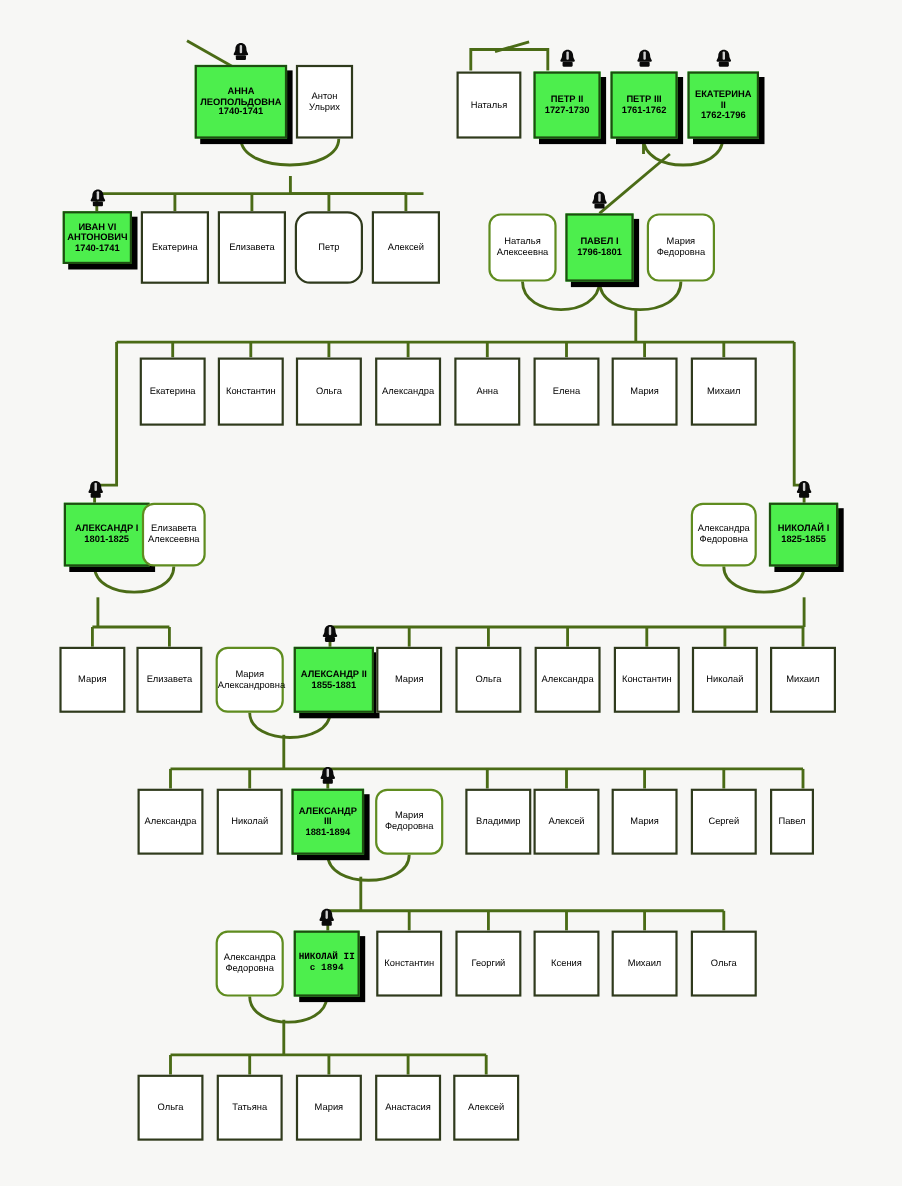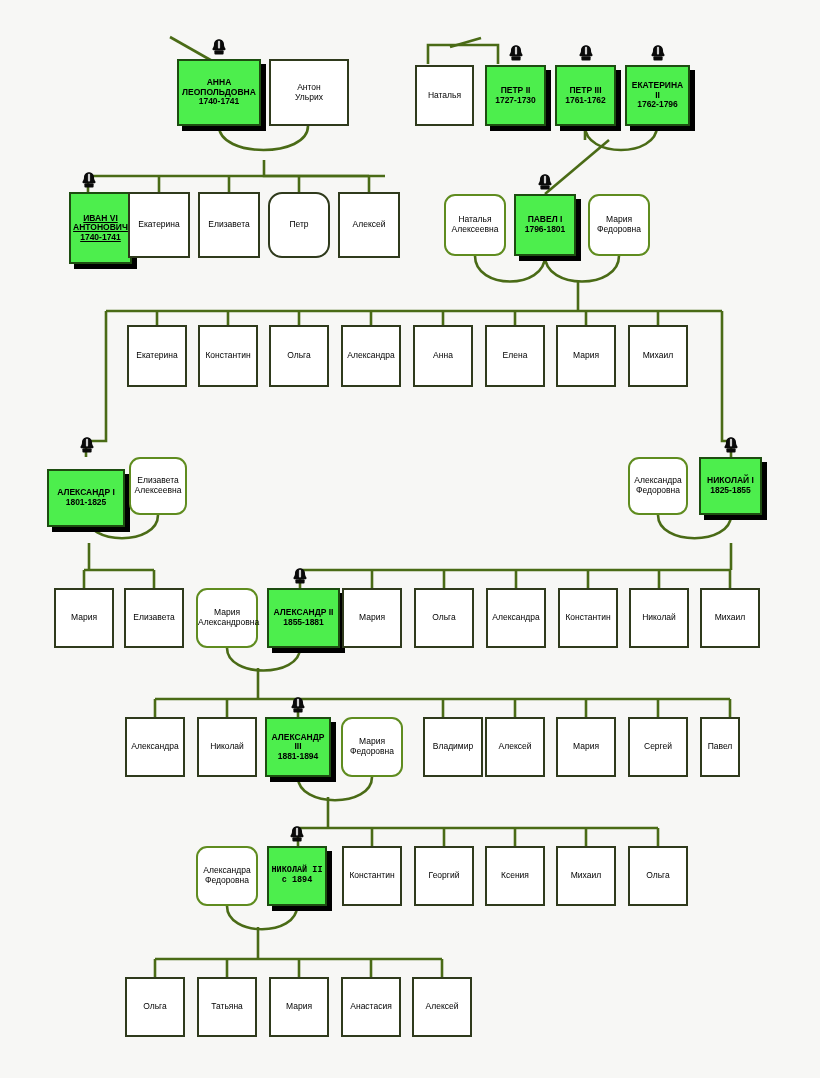--- a/index.html
+++ b/index.html
@@ -97,21 +97,21 @@
       <div class="node ruler" style="left: 177px; top: 59px; width: 84px; height: 67px;">
         <span class="lbl">АННА<br>ЛЕОПОЛЬДОВНА<br><span>1740-1741</span></span>
       </div>
       <div class="crown" style="left: 211px; top: 38px;">
         <svg viewBox="0 0 16 20" width="16" height="20">
           <path d="M8 1.2 C5.2 1.2 3.0 3.4 3.0 6.3 C3.0 8.4 2.2 9.6 1.6 10.6 C1.2 11.3 1.5 12.2 2.4 12.2 L13.6 12.2 C14.5 12.2 14.8 11.3 14.4 10.6 C13.8 9.6 13.0 8.4 13.0 6.3 C13.0 3.4 10.8 1.2 8 1.2 Z" fill="#0a0a0a"></path>
           <rect x="6.9" y="2.8" width="2.2" height="7.6" rx="1" fill="#cfcfcf"></rect>
           <rect x="3.4" y="12.2" width="9.2" height="4.4" rx="1" fill="#0a0a0a"></rect>
         </svg>
       </div>
-      <div class="node plain" style="left: 269px; top: 59px; width: 80px; height: 67px;">
+      <div class="node plain" style="left: 269px; top: 59px; width: 52px; height: 67px;">
         <span class="lbl">Антон<br>Ульрих</span>
       </div>
       <div class="node plain" style="left: 415px; top: 65px; width: 59px; height: 61px;">
         <span class="lbl">Наталья</span>
       </div>
       <div class="node ruler" style="left: 485px; top: 65px; width: 61px; height: 61px;">
         <span class="lbl">ПЕТР II<br><span>1727-1730</span></span>
       </div>
       <div class="crown" style="left: 507.5px; top: 44px;">
         <svg viewBox="0 0 16 20" width="16" height="20">
@@ -133,21 +133,21 @@
       <div class="node ruler" style="left: 625px; top: 65px; width: 65px; height: 61px;">
         <span class="lbl">ЕКАТЕРИНА II<br><span>1762-1796</span></span>
       </div>
       <div class="crown" style="left: 649.5px; top: 44px;">
         <svg viewBox="0 0 16 20" width="16" height="20">
           <path d="M8 1.2 C5.2 1.2 3.0 3.4 3.0 6.3 C3.0 8.4 2.2 9.6 1.6 10.6 C1.2 11.3 1.5 12.2 2.4 12.2 L13.6 12.2 C14.5 12.2 14.8 11.3 14.4 10.6 C13.8 9.6 13.0 8.4 13.0 6.3 C13.0 3.4 10.8 1.2 8 1.2 Z" fill="#0a0a0a"></path>
           <rect x="6.9" y="2.8" width="2.2" height="7.6" rx="1" fill="#cfcfcf"></rect>
           <rect x="3.4" y="12.2" width="9.2" height="4.4" rx="1" fill="#0a0a0a"></rect>
         </svg>
       </div>
-      <div class="node ruler" style="left: 69px; top: 192px; width: 63px; height: 72px; text-decoration: underline;">
+      <div class="node ruler" style="left: 57px; top: 192px; width: 63px; height: 48px;">
         <span class="lbl">ИВАН VI<br>АНТОНОВИЧ<br><span>1740-1741</span></span>
       </div>
       <div class="crown" style="left: 80.5px; top: 171px;">
         <svg viewBox="0 0 16 20" width="16" height="20">
           <path d="M8 1.2 C5.2 1.2 3.0 3.4 3.0 6.3 C3.0 8.4 2.2 9.6 1.6 10.6 C1.2 11.3 1.5 12.2 2.4 12.2 L13.6 12.2 C14.5 12.2 14.8 11.3 14.4 10.6 C13.8 9.6 13.0 8.4 13.0 6.3 C13.0 3.4 10.8 1.2 8 1.2 Z" fill="#0a0a0a"></path>
           <rect x="6.9" y="2.8" width="2.2" height="7.6" rx="1" fill="#cfcfcf"></rect>
           <rect x="3.4" y="12.2" width="9.2" height="4.4" rx="1" fill="#0a0a0a"></rect>
         </svg>
       </div>
       <div class="node plain" style="left: 128px; top: 192px; width: 62px; height: 66px;">
@@ -195,21 +195,21 @@
       </div>
       <div class="node plain" style="left: 485px; top: 325px; width: 60px; height: 62px;">
         <span class="lbl">Елена</span>
       </div>
       <div class="node plain" style="left: 556px; top: 325px; width: 60px; height: 62px;">
         <span class="lbl">Мария</span>
       </div>
       <div class="node plain" style="left: 628px; top: 325px; width: 60px; height: 62px;">
         <span class="lbl">Михаил</span>
       </div>
-      <div class="node ruler" style="left: 47px; top: 457px; width: 78px; height: 58px; margin-top: 12px;">
+      <div class="node ruler" style="left: 58px; top: 457px; width: 78px; height: 58px;">
         <span class="lbl">АЛЕКСАНДР I<br><span>1801-1825</span></span>
       </div>
       <div class="crown" style="left: 78.5px; top: 436px;">
         <svg viewBox="0 0 16 20" width="16" height="20">
           <path d="M8 1.2 C5.2 1.2 3.0 3.4 3.0 6.3 C3.0 8.4 2.2 9.6 1.6 10.6 C1.2 11.3 1.5 12.2 2.4 12.2 L13.6 12.2 C14.5 12.2 14.8 11.3 14.4 10.6 C13.8 9.6 13.0 8.4 13.0 6.3 C13.0 3.4 10.8 1.2 8 1.2 Z" fill="#0a0a0a"></path>
           <rect x="6.9" y="2.8" width="2.2" height="7.6" rx="1" fill="#cfcfcf"></rect>
           <rect x="3.4" y="12.2" width="9.2" height="4.4" rx="1" fill="#0a0a0a"></rect>
         </svg>
       </div>
       <div class="node spouse" style="left: 129px; top: 457px; width: 58px; height: 58px;">

